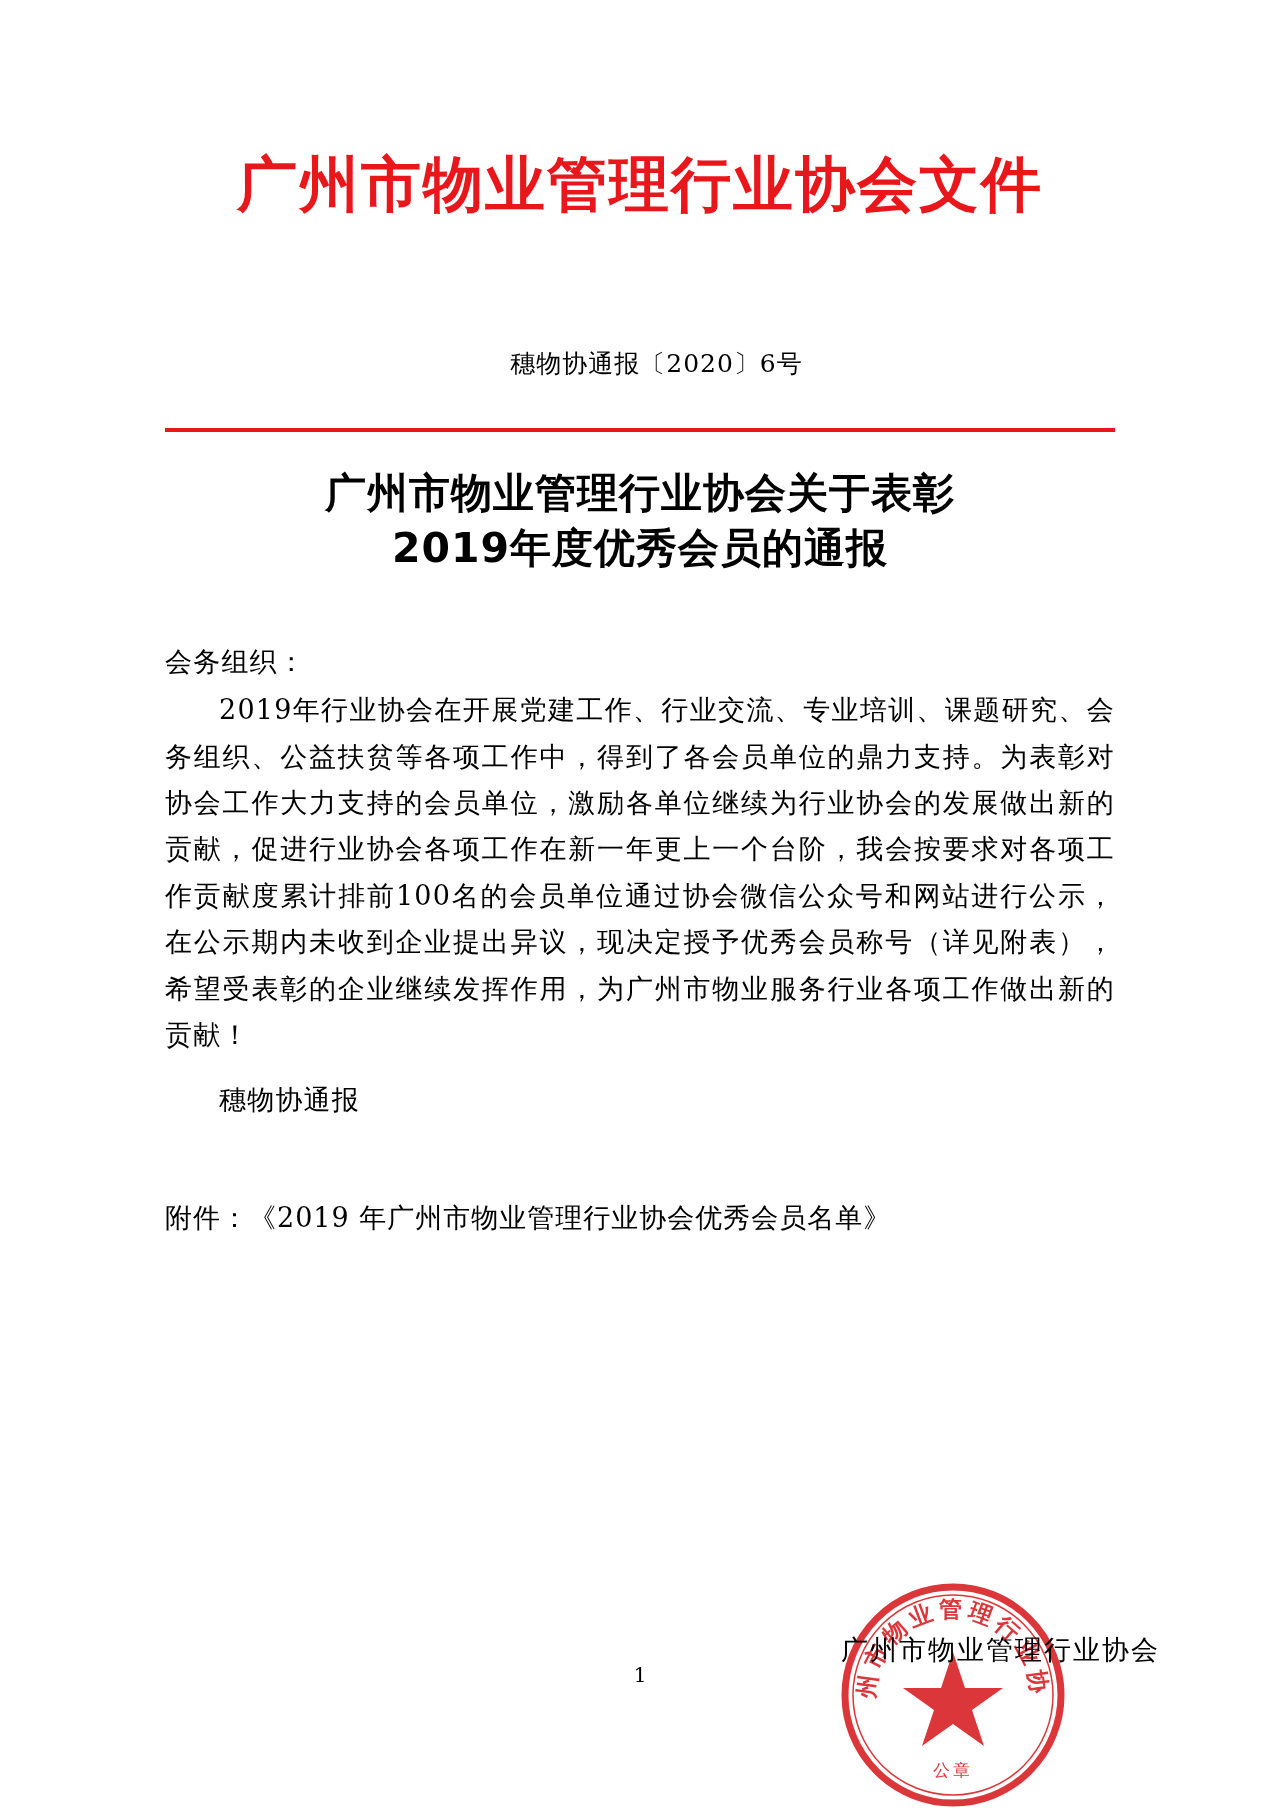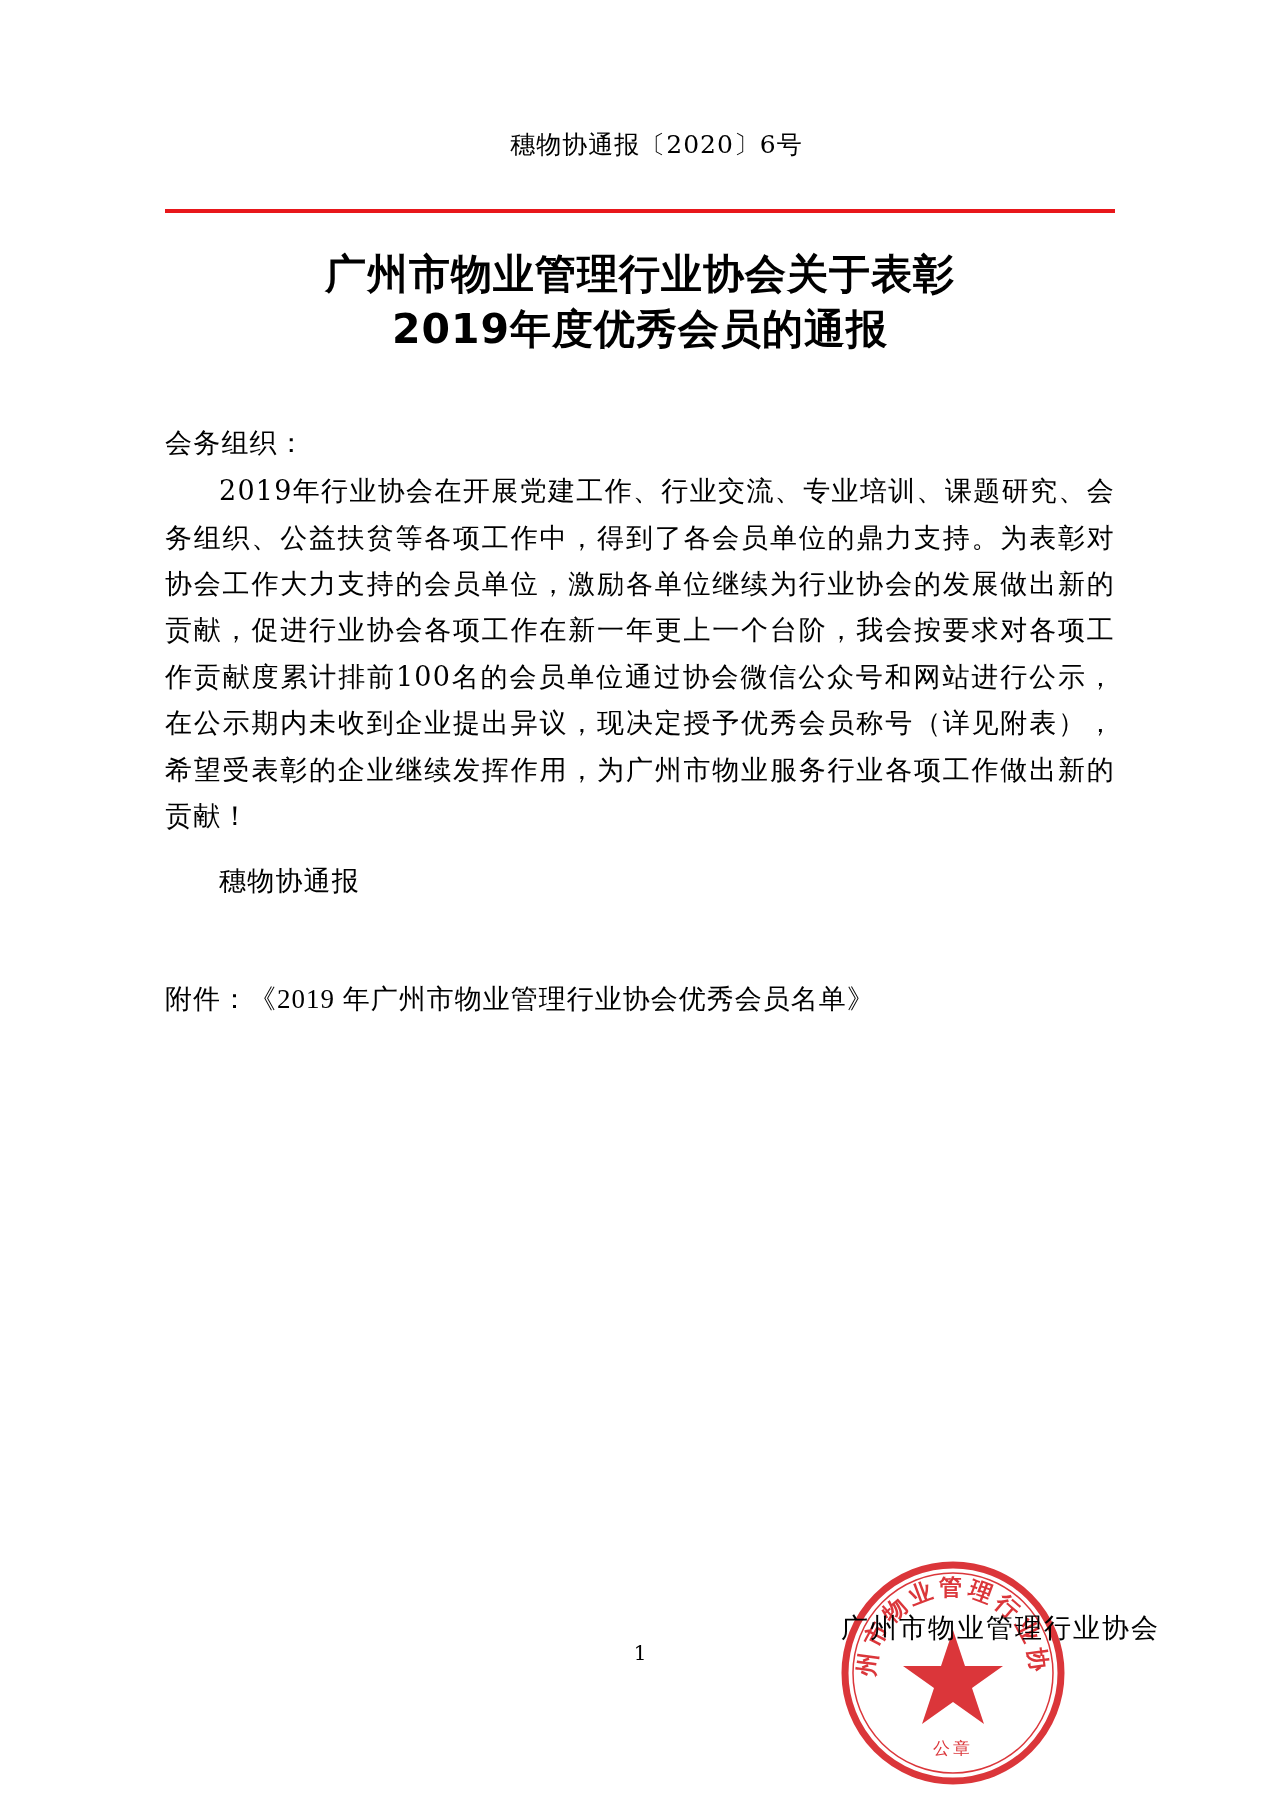--- a/index.html
+++ b/index.html
@@ -84,21 +84,20 @@
     text-indent: 2em;
   }
   .para-short {
     margin: 18px 0 0 0;
     text-indent: 2em;
   }
   .attachment {
     margin: 72px 0 0 0;
     font-size: 27px;
     letter-spacing: 1px;
-    font-family: Liberation Serif, serif;
   }
 
   
   .sign-block {
     position: absolute;
     right: 120px;
     top: 1475px;
     text-align: left;
     font-size: 27px;
     line-height: 1.85;
@@ -128,20 +127,23 @@
     text-align: center;
     font-size: 20px;
     color: #000;
   }
 </style>
 </head>
 <body>
 
 <div class="page">
 
+  <div class="masthead">
+    <div class="masthead-title">广州市物业管理行业协会文件</div>
+  </div>
 
   <div class="doc-number">穗物协通报〔2020〕6号</div>
 
   <div class="red-rule"></div>
 
   <div class="doc-title">
     <span class="line">广州市物业管理行业协会关于表彰</span>
     <span class="line">2019年度优秀会员的通报</span>
   </div>
 

